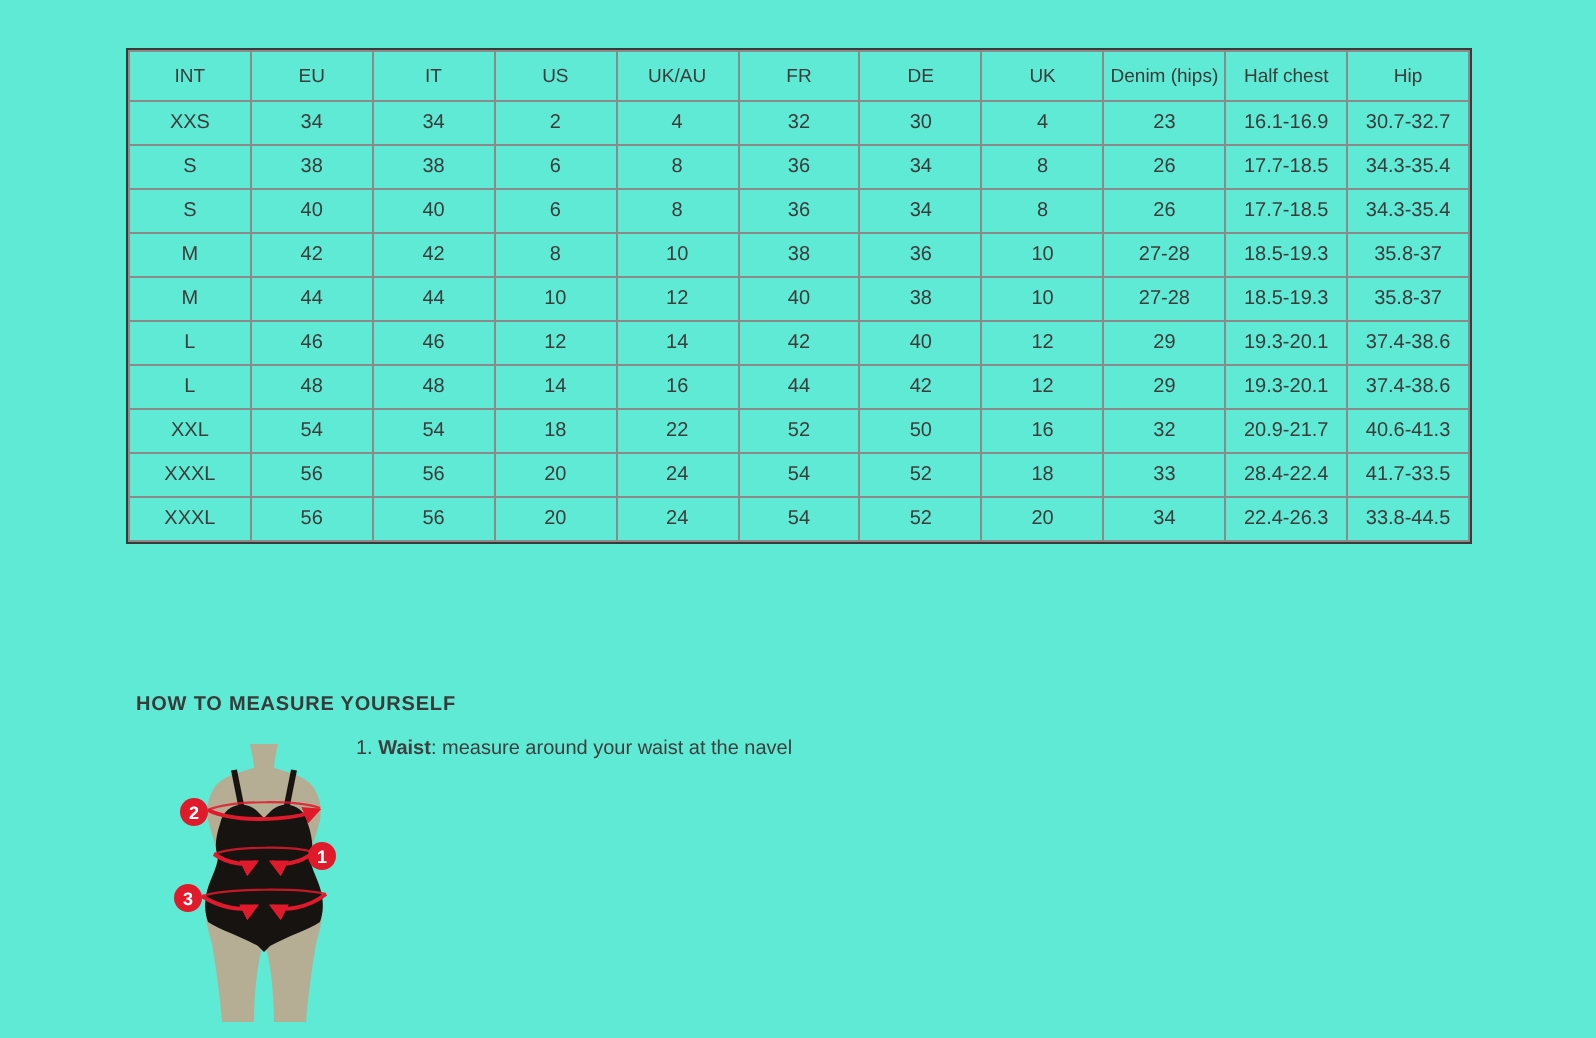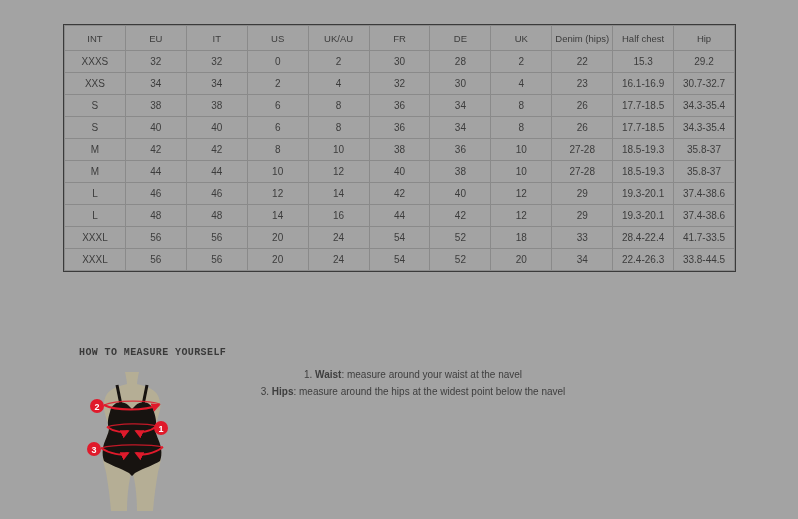--- a/index.html
+++ b/index.html
@@ -1,41 +1,41 @@
 <!DOCTYPE html>
 <html><head>
 <meta charset="utf-8">
 <style>
   * { box-sizing: border-box; margin: 0; padding: 0; }
   html, body { width: 798px; height: 519px; background: #ffffff; }
   body { font-family: "Liberation Sans", sans-serif; color: #3e3e3e; }
-  .page { position: relative; width: 798px; height: 519px; background: #a3a3a3; overflow: hidden; }
+  .page { position: relative; width: 798px; height: 519px; background: #5eead4; overflow: hidden; }
 
   table.size-table {
     position: absolute; left: 64px; top: 25px; width: 671px;
     border-collapse: collapse; table-layout: fixed;
     box-shadow: 0 0 0 1px #3a3a3a;
   }
   table.size-table th, table.size-table td {
     border: 1px solid #8a8a8a;
     text-align: center; vertical-align: middle;
     font-size: 10px; font-weight: normal; color: #3c3c3c;
     white-space: nowrap; overflow: hidden; padding: 0;
   }
   table.size-table th { height: 25px; font-size: 9.5px; }
   table.size-table td { height: 22px; }
 
   .measure-title {
-    position: absolute; left: 79px; top: 347px;
-    font-size: 10px; font-weight: bold; color: #3a3a3a; letter-spacing: 0.4px; font-family: Liberation Mono, monospace;
+    position: absolute; left: 68px; top: 347px;
+    font-size: 10px; font-weight: bold; color: #3a3a3a; letter-spacing: 0.4px;
   }
   .figure-wrap { position: absolute; left: 76px; top: 368px; width: 112px; height: 146px; }
   .instructions {
     position: absolute; left: 178px; top: 370px; width: 470px;
-    list-style: none; font-size: 10px; color: #3e3e3e; text-align: center;
+    list-style: none; font-size: 10px; color: #3e3e3e;
   }
   .instructions li { margin-bottom: 7px; line-height: 10px; }
   .instructions .term { font-weight: bold; }
 </style>
 </head>
 <body>
 
 <div class="page">
 
   <table class="size-table">
@@ -49,33 +49,20 @@
           <th>FR</th>
           <th>DE</th>
           <th>UK</th>
           <th>Denim (hips)</th>
           <th>Half chest</th>
           <th>Hip</th>
         </tr>
     </thead>
     <tbody id="size-body">
         <tr>
-          <td>XXXS</td>
-          <td>32</td>
-          <td>32</td>
-          <td>0</td>
-          <td>2</td>
-          <td>30</td>
-          <td>28</td>
-          <td>2</td>
-          <td>22</td>
-          <td>15.3</td>
-          <td>29.2</td>
-        </tr>
-        <tr>
           <td>XXS</td>
           <td>34</td>
           <td>34</td>
           <td>2</td>
           <td>4</td>
           <td>32</td>
           <td>30</td>
           <td>4</td>
           <td>23</td>
           <td>16.1-16.9</td>
@@ -151,20 +138,33 @@
           <td>48</td>
           <td>48</td>
           <td>14</td>
           <td>16</td>
           <td>44</td>
           <td>42</td>
           <td>12</td>
           <td>29</td>
           <td>19.3-20.1</td>
           <td>37.4-38.6</td>
+        </tr>
+        <tr>
+          <td>XXL</td>
+          <td>54</td>
+          <td>54</td>
+          <td>18</td>
+          <td>22</td>
+          <td>52</td>
+          <td>50</td>
+          <td>16</td>
+          <td>32</td>
+          <td>20.9-21.7</td>
+          <td>40.6-41.3</td>
         </tr>
         <tr>
           <td>XXXL</td>
           <td>56</td>
           <td>56</td>
           <td>20</td>
           <td>24</td>
           <td>54</td>
           <td>52</td>
           <td>18</td>
@@ -232,16 +232,15 @@
         <g>
           <circle cx="18" cy="81" r="7" fill="#e01a2b"></circle>
           <text x="18" y="84.5">3</text>
         </g>
       </g>
     </svg>
   </div>
 
   <ol class="instructions" id="instructions">
       <li><span>1. </span><span class="term">Waist</span><span>: measure around your waist at the navel</span></li>
-      <li><span>3. </span><span class="term">Hips</span><span>: measure around the hips at the widest point below the navel</span></li>
     </ol>
 
 </div>
 
 </body></html>

